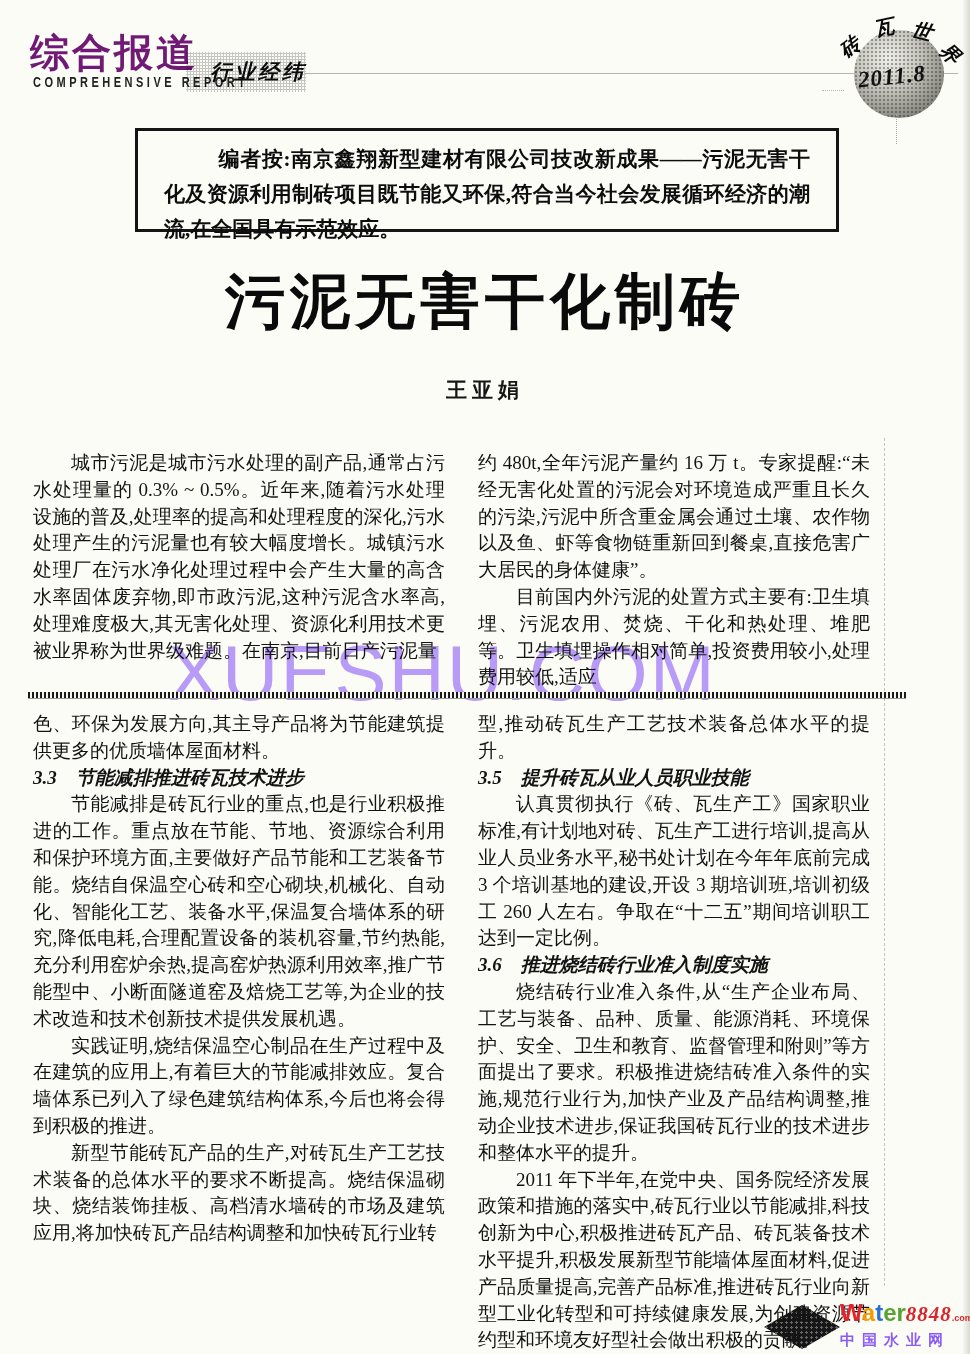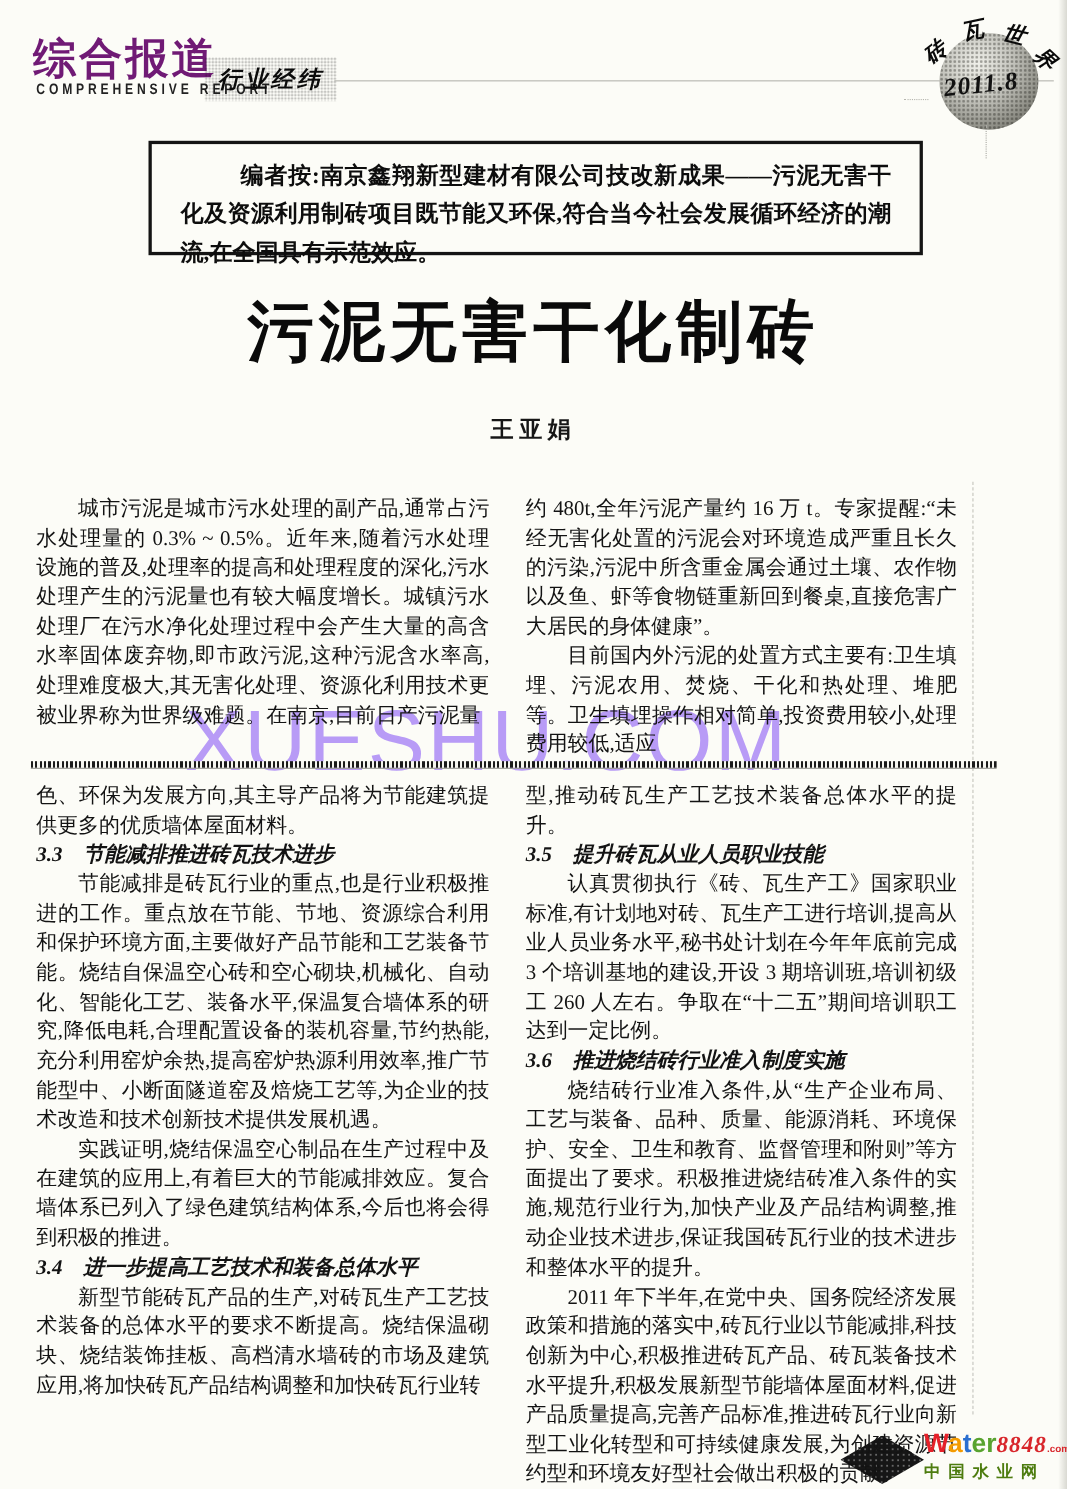--- a/index.html
+++ b/index.html
@@ -4,21 +4,21 @@
 <style>
   html,body{margin:0;padding:0;}
   body{background:#e8e8e4;font-family:"Liberation Serif","DejaVu Serif",serif;}
   .page{position:relative;width:970px;height:1354px;margin:0 auto;background:#fcfcf7;overflow:hidden;color:#151515;}
 
   
   .hdr-cn{position:absolute;left:30px;top:26px;font-size:39px;font-weight:900;letter-spacing:3px;color:#701a75;}
   .hdr-en{position:absolute;left:33px;top:74px;font-size:11px;font-weight:700;letter-spacing:3.5px;color:#222;font-family:"Liberation Sans",sans-serif;transform:scaleY(1.25);transform-origin:left top;}
   .banner{position:absolute;left:186px;top:52px;width:120px;height:40px;background:linear-gradient(135deg,#a8a8a2,#93938c);display:flex;align-items:center;justify-content:center;}
   .banner .txt{font-size:21px;font-weight:900;font-style:italic;color:#0b0b0b;letter-spacing:3px;}
-  .noise{background-image:radial-gradient(rgba(0,0,0,.22) 1px,transparent 1.3px);background-size:3px 3px;}
+  .noise{background-image:radial-gradient(rgba(0,0,0,.22) 1px,transparent 1.3px);background-size:3px 3px;justify-content:flex-end;}
   .hline{position:absolute;left:304px;top:73px;width:654px;height:1px;background:#b5b5ae;}
 
   
   .globe{position:absolute;left:836px;top:6px;width:126px;height:130px;}
   .sphere{position:absolute;left:18px;top:24px;width:90px;height:88px;border-radius:50%;
     background:radial-gradient(circle at 38% 32%,#f0f0ea 0%,#c6c6bf 38%,#8e8e86 72%,#565650 100%);}
   .sphere-dots{position:absolute;left:18px;top:24px;width:90px;height:88px;border-radius:50%;
     background-image:radial-gradient(rgba(20,20,15,.35) 1px,transparent 1.4px);background-size:4px 4px;}
   .gchar{position:absolute;font-size:20px;font-weight:900;font-style:italic;color:#0a0a0a;}
   .gc0{left:4px;top:28px;transform:rotate(-38deg);}
@@ -111,37 +111,36 @@
     <p class="indent">目前国内外污泥的处置方式主要有:卫生填埋、污泥农用、焚烧、干化和热处理、堆肥等。卫生填埋操作相对简单,投资费用较小,处理费用较低,适应</p>
   </div>
 
   <div class="divider"></div>
 
   <div class="col bl">
     <p>色、环保为发展方向,其主导产品将为节能建筑提供更多的优质墙体屋面材料。</p>
     <p class="sec-h">3.3　节能减排推进砖瓦技术进步</p>
     <p class="indent">节能减排是砖瓦行业的重点,也是行业积极推进的工作。重点放在节能、节地、资源综合利用和保护环境方面,主要做好产品节能和工艺装备节能。烧结自保温空心砖和空心砌块,机械化、自动化、智能化工艺、装备水平,保温复合墙体系的研究,降低电耗,合理配置设备的装机容量,节约热能,充分利用窑炉余热,提高窑炉热源利用效率,推广节能型中、小断面隧道窑及焙烧工艺等,为企业的技术改造和技术创新技术提供发展机遇。</p>
     <p class="indent">实践证明,烧结保温空心制品在生产过程中及在建筑的应用上,有着巨大的节能减排效应。复合墙体系已列入了绿色建筑结构体系,今后也将会得到积极的推进。</p>
-    <p class="sec-h">3.4　进一步提高工艺技术和装备总体水平</p>
     <p class="indent">新型节能砖瓦产品的生产,对砖瓦生产工艺技术装备的总体水平的要求不断提高。烧结保温砌块、烧结装饰挂板、高档清水墙砖的市场及建筑应用,将加快砖瓦产品结构调整和加快砖瓦行业转</p>
   </div>
   <div class="col br">
     <p>型,推动砖瓦生产工艺技术装备总体水平的提升。</p>
     <p class="sec-h">3.5　提升砖瓦从业人员职业技能</p>
     <p class="indent">认真贯彻执行《砖、瓦生产工》国家职业标准,有计划地对砖、瓦生产工进行培训,提高从业人员业务水平,秘书处计划在今年年底前完成 3 个培训基地的建设,开设 3 期培训班,培训初级工 260 人左右。争取在“十二五”期间培训职工达到一定比例。</p>
     <p class="sec-h">3.6　推进烧结砖行业准入制度实施</p>
     <p class="indent">烧结砖行业准入条件,从“生产企业布局、工艺与装备、品种、质量、能源消耗、环境保护、安全、卫生和教育、监督管理和附则”等方面提出了要求。积极推进烧结砖准入条件的实施,规范行业行为,加快产业及产品结构调整,推动企业技术进步,保证我国砖瓦行业的技术进步和整体水平的提升。</p>
     <p class="indent">2011 年下半年,在党中央、国务院经济发展政策和措施的落实中,砖瓦行业以节能减排,科技创新为中心,积极推进砖瓦产品、砖瓦装备技术水平提升,积极发展新型节能墙体屋面材料,促进产品质量提高,完善产品标准,推进砖瓦行业向新型工业化转型和可持续健康发展,为创建资源节约型和环境友好型社会做出积极的贡献。</p>
   </div>
 
   <div class="vdash"></div>
   <div class="edge"></div>
 
   <div class="diamond"></div>
   <div class="diamond-dots"></div>
   <div class="waterlogo">
     <div class="wl-row1">
       <span class="wl-letter" style="color:#e62129">W</span><span class="wl-letter" style="color:#f49b00">a</span><span class="wl-letter" style="color:#2a6fd0">t</span><span class="wl-letter" style="color:#58a32f">e</span><span class="wl-letter" style="color:#58a32f">r</span><span class="wl-num" style="color:#d8262b">8848</span><span class="wl-dotcom" style="color:#d8262b">.com</span>
     </div>
-    <div class="wl-cn" style="color:#4d7c0f">中国水业网</div>
+    <div class="wl-cn" style="color:#8b5cf6">中国水业网</div>
   </div>
 
 </div>
 
 </body></html>

